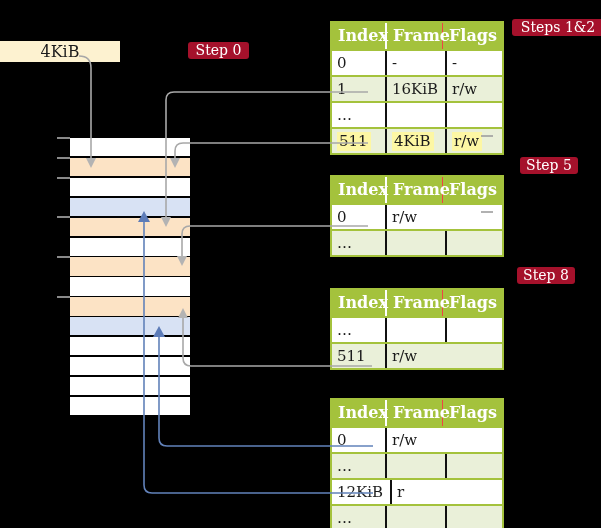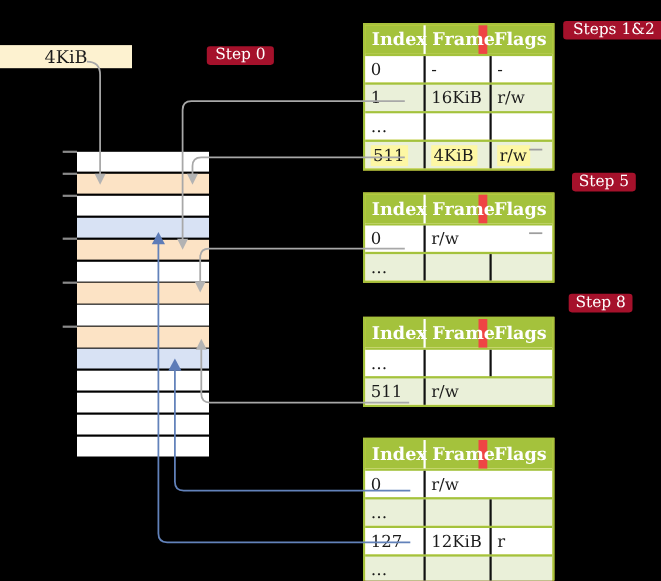--- a/index.html
+++ b/index.html
@@ -50,21 +50,21 @@
   .ptable.t1 { top:21px; }
   .ptable.t2 { top:175px; }
   .ptable.t3 { top:288px; }
   .ptable.t4 { top:398px; }
   .hrow { display:flex; height:26px; background:#a4c23c; }
   .hcell {
     box-sizing:border-box; color:#ffffff; font-weight:bold; font-size:16px;
     padding:2px 0 0 6px; line-height:22px;
   }
   .hcell.c0 { width:55px; border-right:2px solid #ffffff; }
-  .hcell.c1 { width:56px; border-right:8px solid #ef4444; }
+  .hcell.c1 { width:56px; border-right:1px solid #ef4444; }
   .hcell.c2 { width:51px; }
   .trow { display:flex; height:26px; border-top:2px solid #a4c23c; box-sizing:border-box; }
   .trow.white { background:#ffffff; }
   .trow.green { background:#eaf0d9; }
   .tcell { box-sizing:border-box; padding:2px 0 0 5px; line-height:21px; }
   .tcell.c0 { width:55px; border-right:2px solid #111; }
   .tcell.c1 { width:60px; border-right:2px solid #111; }
   .tcell.c2 { width:51px; }
   .hl { background:#fdf7a4; padding:0 3px 1px 2px; }
 
@@ -176,21 +176,20 @@
       <div class="trow white">
         <div class="tcell c0">0</div>
         <div class="tcell c2">r/w</div>
       </div>
       <div class="trow green">
         <div class="tcell c0">…</div>
         <div class="tcell c1"></div>
         <div class="tcell c2"></div>
       </div>
       <div class="trow white">
-        <div class="tcell c0">127</div>
         <div class="tcell c1">12KiB</div>
         <div class="tcell c2">r</div>
       </div>
       <div class="trow green">
         <div class="tcell c0">…</div>
         <div class="tcell c1"></div>
         <div class="tcell c2"></div>
       </div>
     </div>
 

